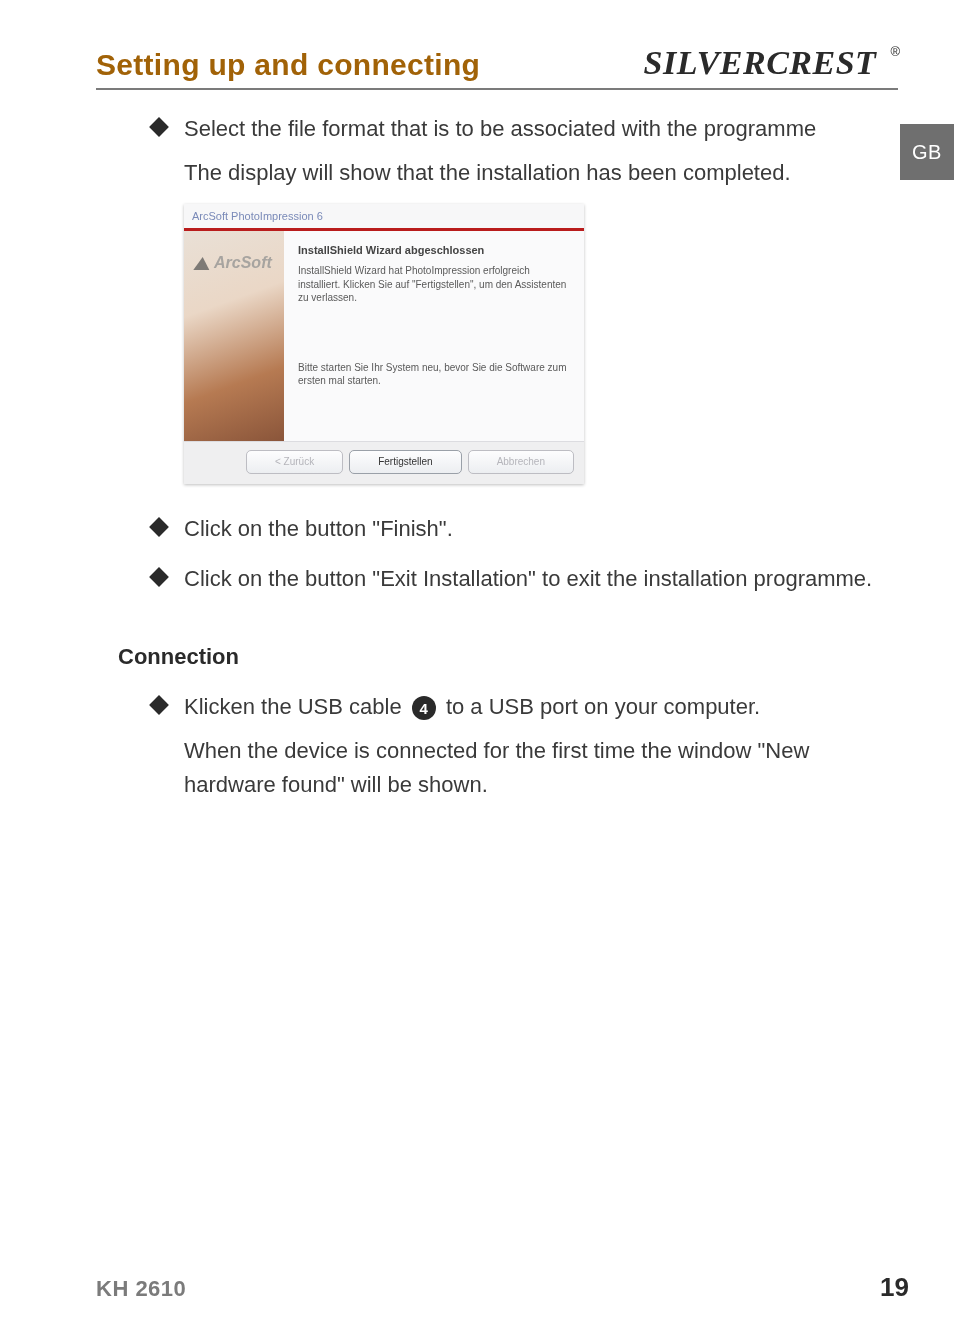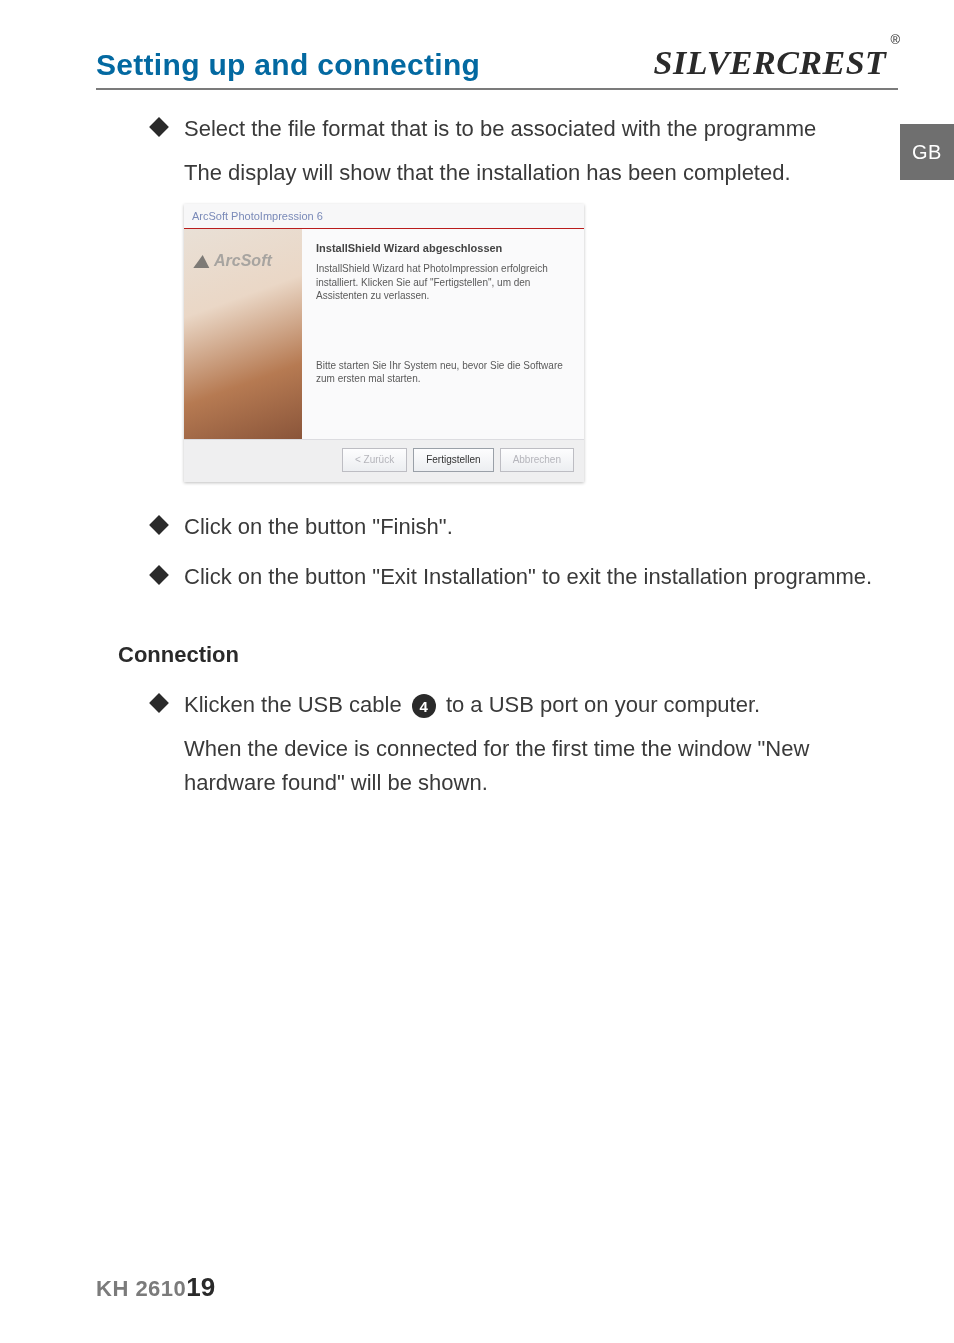--- a/index.html
+++ b/index.html
@@ -1,47 +1,47 @@
 <!DOCTYPE html>
 <html><head>
 <meta charset="utf-8">
 <style>
   * { margin: 0; padding: 0; box-sizing: border-box; }
   html, body { width: 954px; height: 1343px; background: #fff; font-family: "Futura", "Century Gothic", "Helvetica Neue", Arial, sans-serif; color: #333; }
   .page { position: relative; width: 954px; height: 1343px; padding: 44px 56px 40px 96px; }
   .tab { position: absolute; top: 124px; right: 0; width: 54px; height: 56px; background: #6f6f6f; color: #fff; font-size: 20px; display: flex; align-items: center; justify-content: center; letter-spacing: .5px; }
   .header { display: flex; align-items: flex-end; justify-content: space-between; border-bottom: 2px solid #7b7b7b; padding-bottom: 6px; margin-bottom: 22px; }
-  .header-title { font-size: 30px; font-weight: 700; color: #0369a1; letter-spacing: .3px; }
-  .brand { display: flex; align-items: flex-start; gap: 2px; }
+  .header-title { font-size: 30px; font-weight: 700; color: #a16207; letter-spacing: .3px; }
+  .brand { display: flex; align-items: center; gap: 12px; }
   .brand-main { font-family: Georgia, "Times New Roman", serif; font-style: italic; font-weight: 900; font-size: 34px; color: #2a2a2a; letter-spacing: .5px; }
   .brand-reg { font-size: 13px; color: #2a2a2a; position: relative; top: -12px; left: 2px; }
   .body { font-size: 22px; line-height: 1.55; color: #3a3a3a; }
   .bullet-row { display: flex; gap: 18px; padding-left: 56px; margin-top: 6px; }
   .bullet-row .diamond { flex: 0 0 auto; margin-top: 8px; }
   .diamond { width: 14px; height: 14px; background: #2a2a2a; transform: rotate(45deg); display: inline-block; }
   .cont { padding-left: 88px; margin-top: 10px; max-width: 760px; }
   .section-title { font-weight: 700; font-size: 22px; color: #2a2a2a; margin-top: 44px; margin-bottom: 16px; padding-left: 22px; }
   .circled { display: inline-flex; align-items: center; justify-content: center; width: 24px; height: 24px; background: #2a2a2a; color: #fff; border-radius: 50%; font-size: 15px; font-weight: 700; vertical-align: middle; margin: 0 4px; }
-  .footer { position: absolute; left: 96px; right: 56px; bottom: 40px; display: flex; align-items: baseline; }
+  .footer { position: absolute; left: 96px; right: 45px; bottom: 40px; display: flex; justify-content: space-between; align-items: baseline; }
   .footer-model { font-weight: 700; font-size: 22px; color: #7b7b7b; letter-spacing: .5px; }
   .footer-page { font-weight: 700; font-size: 26px; color: #2a2a2a; }
   
   .shot-wrap { padding-left: 88px; margin: 14px 0 28px; }
   .shot { width: 400px; box-shadow: 0 1px 3px rgba(0,0,0,.25); background: #efeff0; font-family: Tahoma, Arial, sans-serif; }
-  .shot-title { font-size: 11px; color: #7a8ab8; padding: 4px 8px 3px; background: #f7f7f8; border-bottom: 1px solid #b91c1c; }
+  .shot-title { font-size: 11px; color: #7a8ab8; padding: 4px 8px 3px; background: #f7f7f8; border-bottom: 3px solid #b91c1c; }
   .shot-body { display: flex; background: #fafafb; }
-  .shot-side { width: 118px; height: 210px; background: linear-gradient(160deg,#e9e0d6 0%, #ead7c6 35%, #b67a52 70%, #8a553a 100%); position: relative; }
+  .shot-side { width: 100px; height: 210px; background: linear-gradient(160deg,#e9e0d6 0%, #ead7c6 35%, #b67a52 70%, #8a553a 100%); position: relative; }
   .shot-logo { position: absolute; top: 20px; left: 10px; color: #a7a4a0; font-weight: 700; font-size: 16px; font-style: italic; display: flex; align-items: center; gap: 4px; }
   .shot-logo .tri { width: 0; height: 0; border-left: 8px solid transparent; border-right: 8px solid transparent; border-bottom: 13px solid #7d7a76; transform: skewX(-6deg); }
   .shot-main { flex: 1; padding: 12px 14px 8px; color: #5a5a5a; font-size: 10px; line-height: 1.35; }
   .shot-h { font-weight: 700; font-size: 11px; color: #444; margin-bottom: 6px; }
   .shot-p { margin-bottom: 56px; }
   .shot-p2 { margin-bottom: 28px; }
   .shot-btns { background: #efeff0; padding: 8px 10px 10px; display: flex; justify-content: flex-end; gap: 6px; border-top: 1px solid #dcdce0; }
-  .shot-btn { font-size: 10px; padding: 3px 12px; border: 1px solid #bdbdc3; background: linear-gradient(#fdfdfe,#eceef1); color: #6b6b70; border-radius: 0; text-align: right; }
+  .shot-btn { font-size: 10px; padding: 3px 28px; border: 1px solid #bdbdc3; background: linear-gradient(#fdfdfe,#eceef1); color: #6b6b70; border-radius: 5px; text-align: right; }
   .shot-btn.primary { color: #333; border-color: #9aa0a8; }
   .shot-btn.dis { color: #b5b5bb; }
 </style>
 </head>
 <body>
 
 <div class="page">
   <div class="tab">GB</div>
 
   <div class="header">

